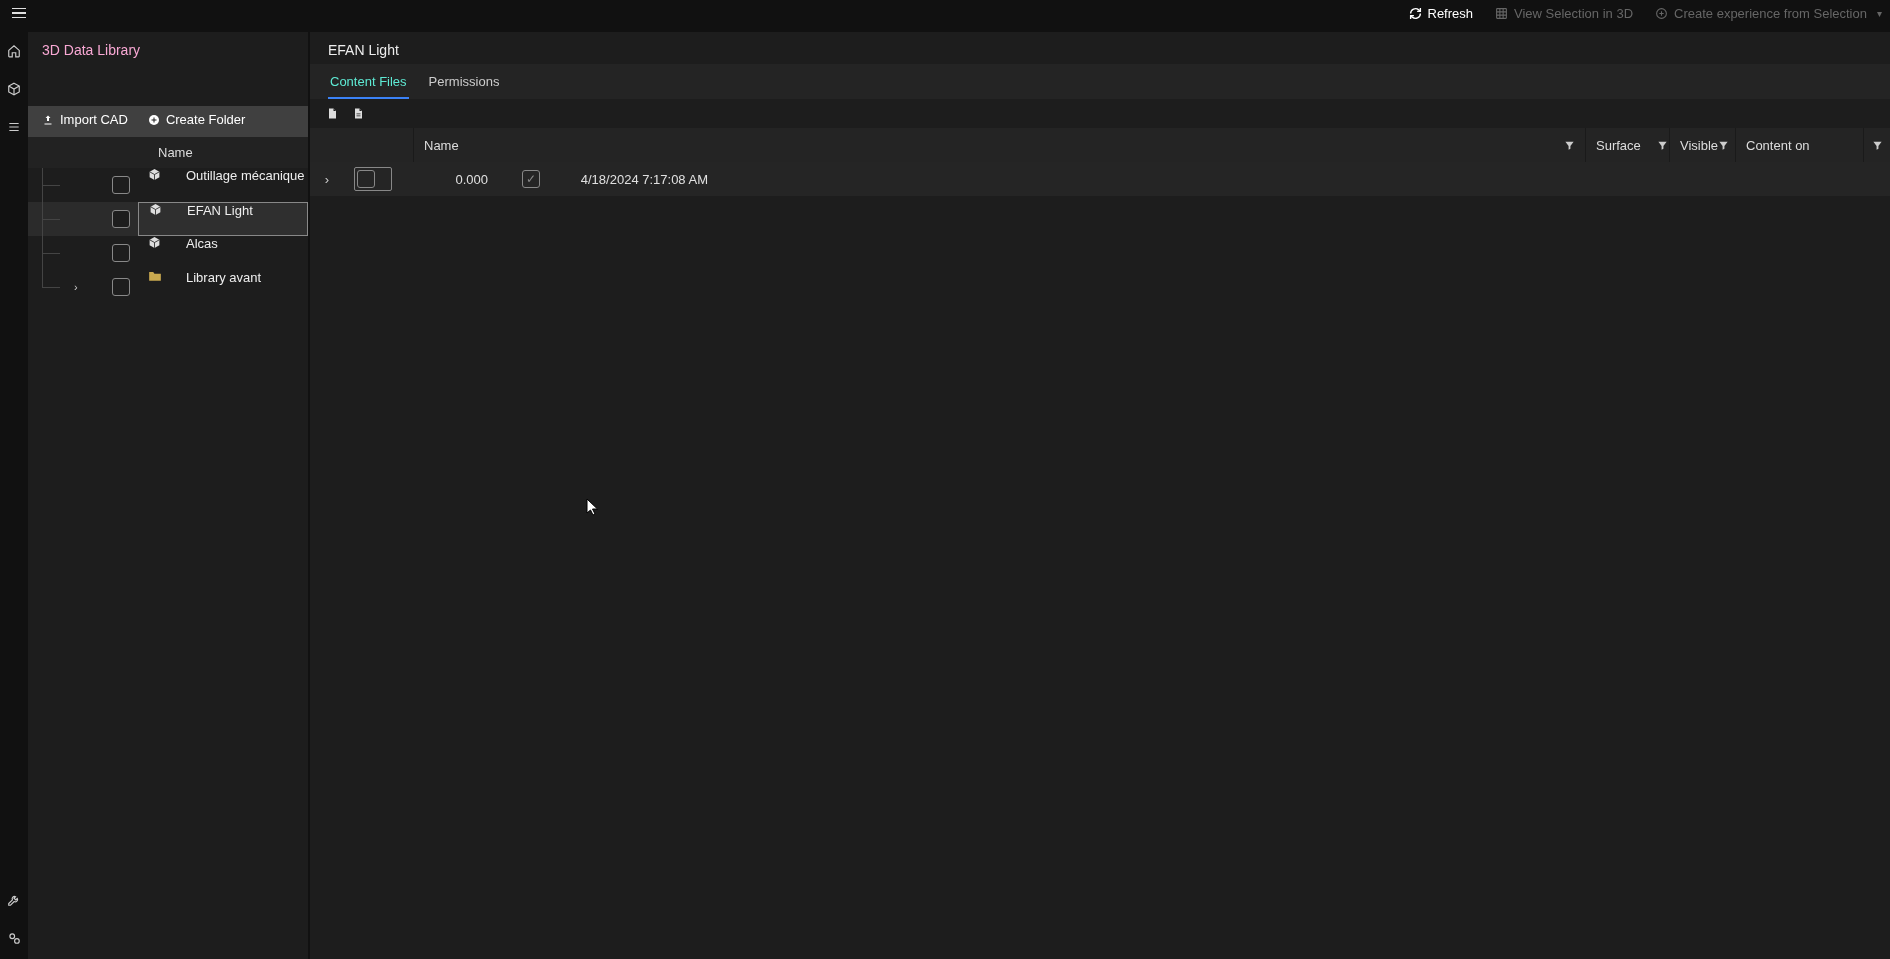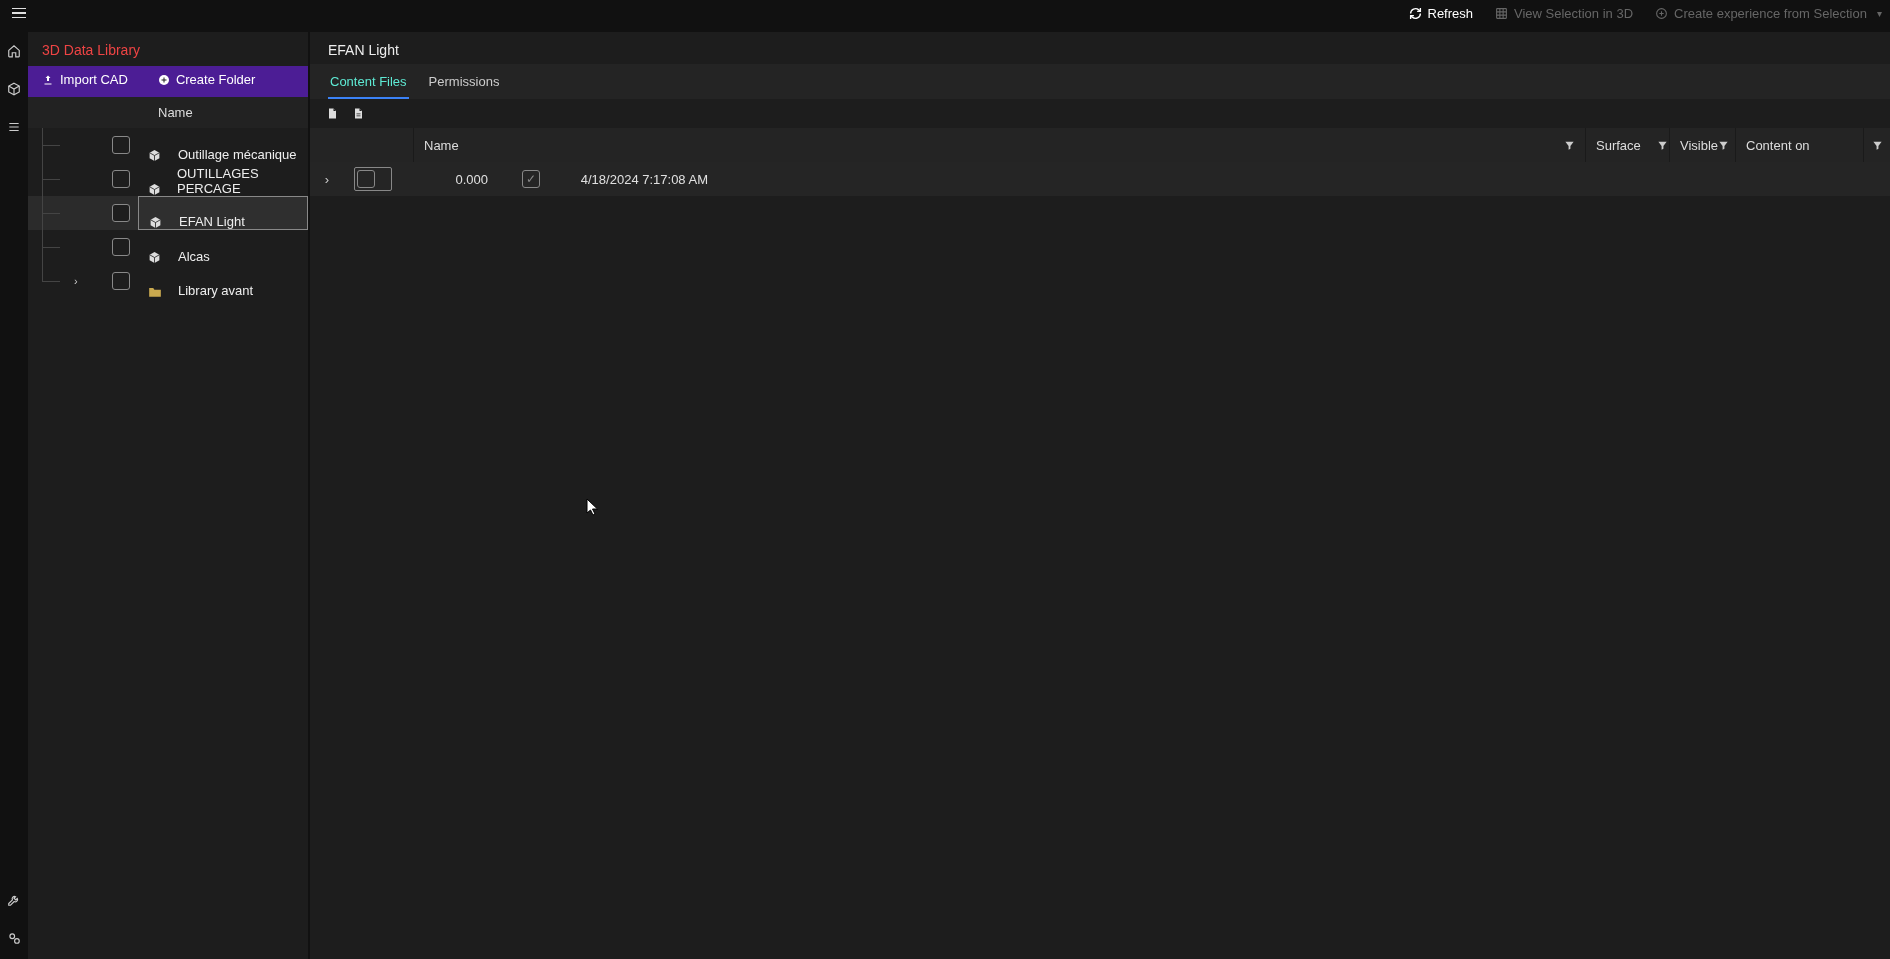--- a/index.html
+++ b/index.html
@@ -15,36 +15,36 @@
 .top-btn.disabled { color:#666; cursor:default; }
 .dropdown-arrow { color:#666; font-size:10px; margin-left:4px; }
 
 
 .workspace { display:flex; height:calc(100% - 26px); }
 .icon-rail { width:28px; background:#111; display:flex; flex-direction:column; align-items:center; padding-top:18px; gap:24px; }
 .icon-rail .rail-icon { color:#ccc; cursor:pointer; }
 .icon-rail .spacer { flex:1; }
 
 .library-panel { width:280px; background:#1d1d1d; display:flex; flex-direction:column; border-top:6px solid #111;}
-.panel-title { padding:10px 14px 8px; font-size:14px; color:#ef4444; }
-.panel-actions { display:flex; gap:30px; padding:6px 14px 10px; background:#4c1d95; }
+.panel-title { padding:10px 14px 8px; font-size:14px; color:#f9a8d4; }
+.panel-actions { display:flex; gap:20px; padding:6px 14px 10px; background:#404040;margin-top:40px; }
 .action-btn { display:flex; align-items:center; gap:6px; color:#fff; cursor:pointer; font-size:13px; }
 .col-header { background:#222; padding:8px 12px 8px 130px; font-size:13px; color:#ddd; }
 
 .tree { display:flex; flex-direction:column; }
 .tree-row { display:flex; align-items:center; height:34px; position:relative; cursor:pointer; }
 .tree-row.selected { background:#2b2b2b; }
 .tree-row .branch { width:44px; position:relative; height:100%; }
 .tree-row .branch::before { content:""; position:absolute; left:14px; top:0; bottom:0; width:1px; background:#444; }
 .tree-row .branch::after { content:""; position:absolute; left:14px; top:50%; width:18px; height:1px; background:#444; }
 .tree-row.last .branch::before { bottom:50%; }
 .tree-row .chevron { position:absolute; left:46px; font-size:11px; color:#ccc; }
 .tree-row .chk { width:18px; height:18px; border:1.5px solid #888; border-radius:3px; margin-left:40px; background:#1d1d1d; }
 .tree-row.selected .chk { margin-left:40px; }
-.tree-row .node-content { display:flex; align-items:flex-end; height:100%; margin-left:8px; padding-left:10px; gap:16px; flex:1; }
+.tree-row .node-content { display:flex; align-items:flex-start; height:100%; margin-left:8px; padding-left:10px; gap:24px; flex:1; }
 .tree-row.selected .node-content { border:1px solid #888; background:#2f2f2f; }
 .node-icon { width:14px; color:#ddd; }
 .node-label { color:#eee; font-size:13px; }
 
 
 .content { flex:1; background:#1d1d1d; display:flex; flex-direction:column; border-top:6px solid #111; border-left:2px solid #111;}
 .content-title { padding:10px 18px 6px; font-size:14px; color:#eee; }
 .tabs { display:flex; gap:18px; padding:4px 18px 0; background:#242424; }
 .tab { padding:6px 2px 8px; font-size:13px; color:#ccc; cursor:pointer; border-bottom:2px solid transparent; }
 .tab.active { color:#5eead4; border-bottom-color:#3b82f6; }
@@ -176,34 +176,20 @@
             <span class="node-icon">
               <svg width="13" height="13" viewBox="0 0 24 24" fill="currentColor">
                 <path d="M12 2l9 5v10l-9 5-9-5V7z"></path>
                 <path d="M3 7l9 5 9-5" fill="none" stroke="#1d1d1d" stroke-width="1.5"></path>
                 <path d="M12 12v10" fill="none" stroke="#1d1d1d" stroke-width="1.5"></path>
               </svg>
             </span>
             <span class="node-label">Outillage mécanique</span>
           </div>
         </div>
-        <div class="tree-row">
-          <div class="branch"></div>
-          <div class="chk"></div>
-          <div class="node-content">
-            <span class="node-icon">
-              <svg width="13" height="13" viewBox="0 0 24 24" fill="currentColor">
-                <path d="M12 2l9 5v10l-9 5-9-5V7z"></path>
-                <path d="M3 7l9 5 9-5" fill="none" stroke="#1d1d1d" stroke-width="1.5"></path>
-                <path d="M12 12v10" fill="none" stroke="#1d1d1d" stroke-width="1.5"></path>
-              </svg>
-            </span>
-            <span class="node-label">OUTILLAGES PERCAGE</span>
-          </div>
-        </div>
         <div class="tree-row selected">
           <div class="branch"></div>
           <div class="chk"></div>
           <div class="node-content">
             <span class="node-icon">
               <svg width="13" height="13" viewBox="0 0 24 24" fill="currentColor">
                 <path d="M12 2l9 5v10l-9 5-9-5V7z"></path>
                 <path d="M3 7l9 5 9-5" fill="none" stroke="#1d1d1d" stroke-width="1.5"></path>
                 <path d="M12 12v10" fill="none" stroke="#1d1d1d" stroke-width="1.5"></path>
               </svg>

